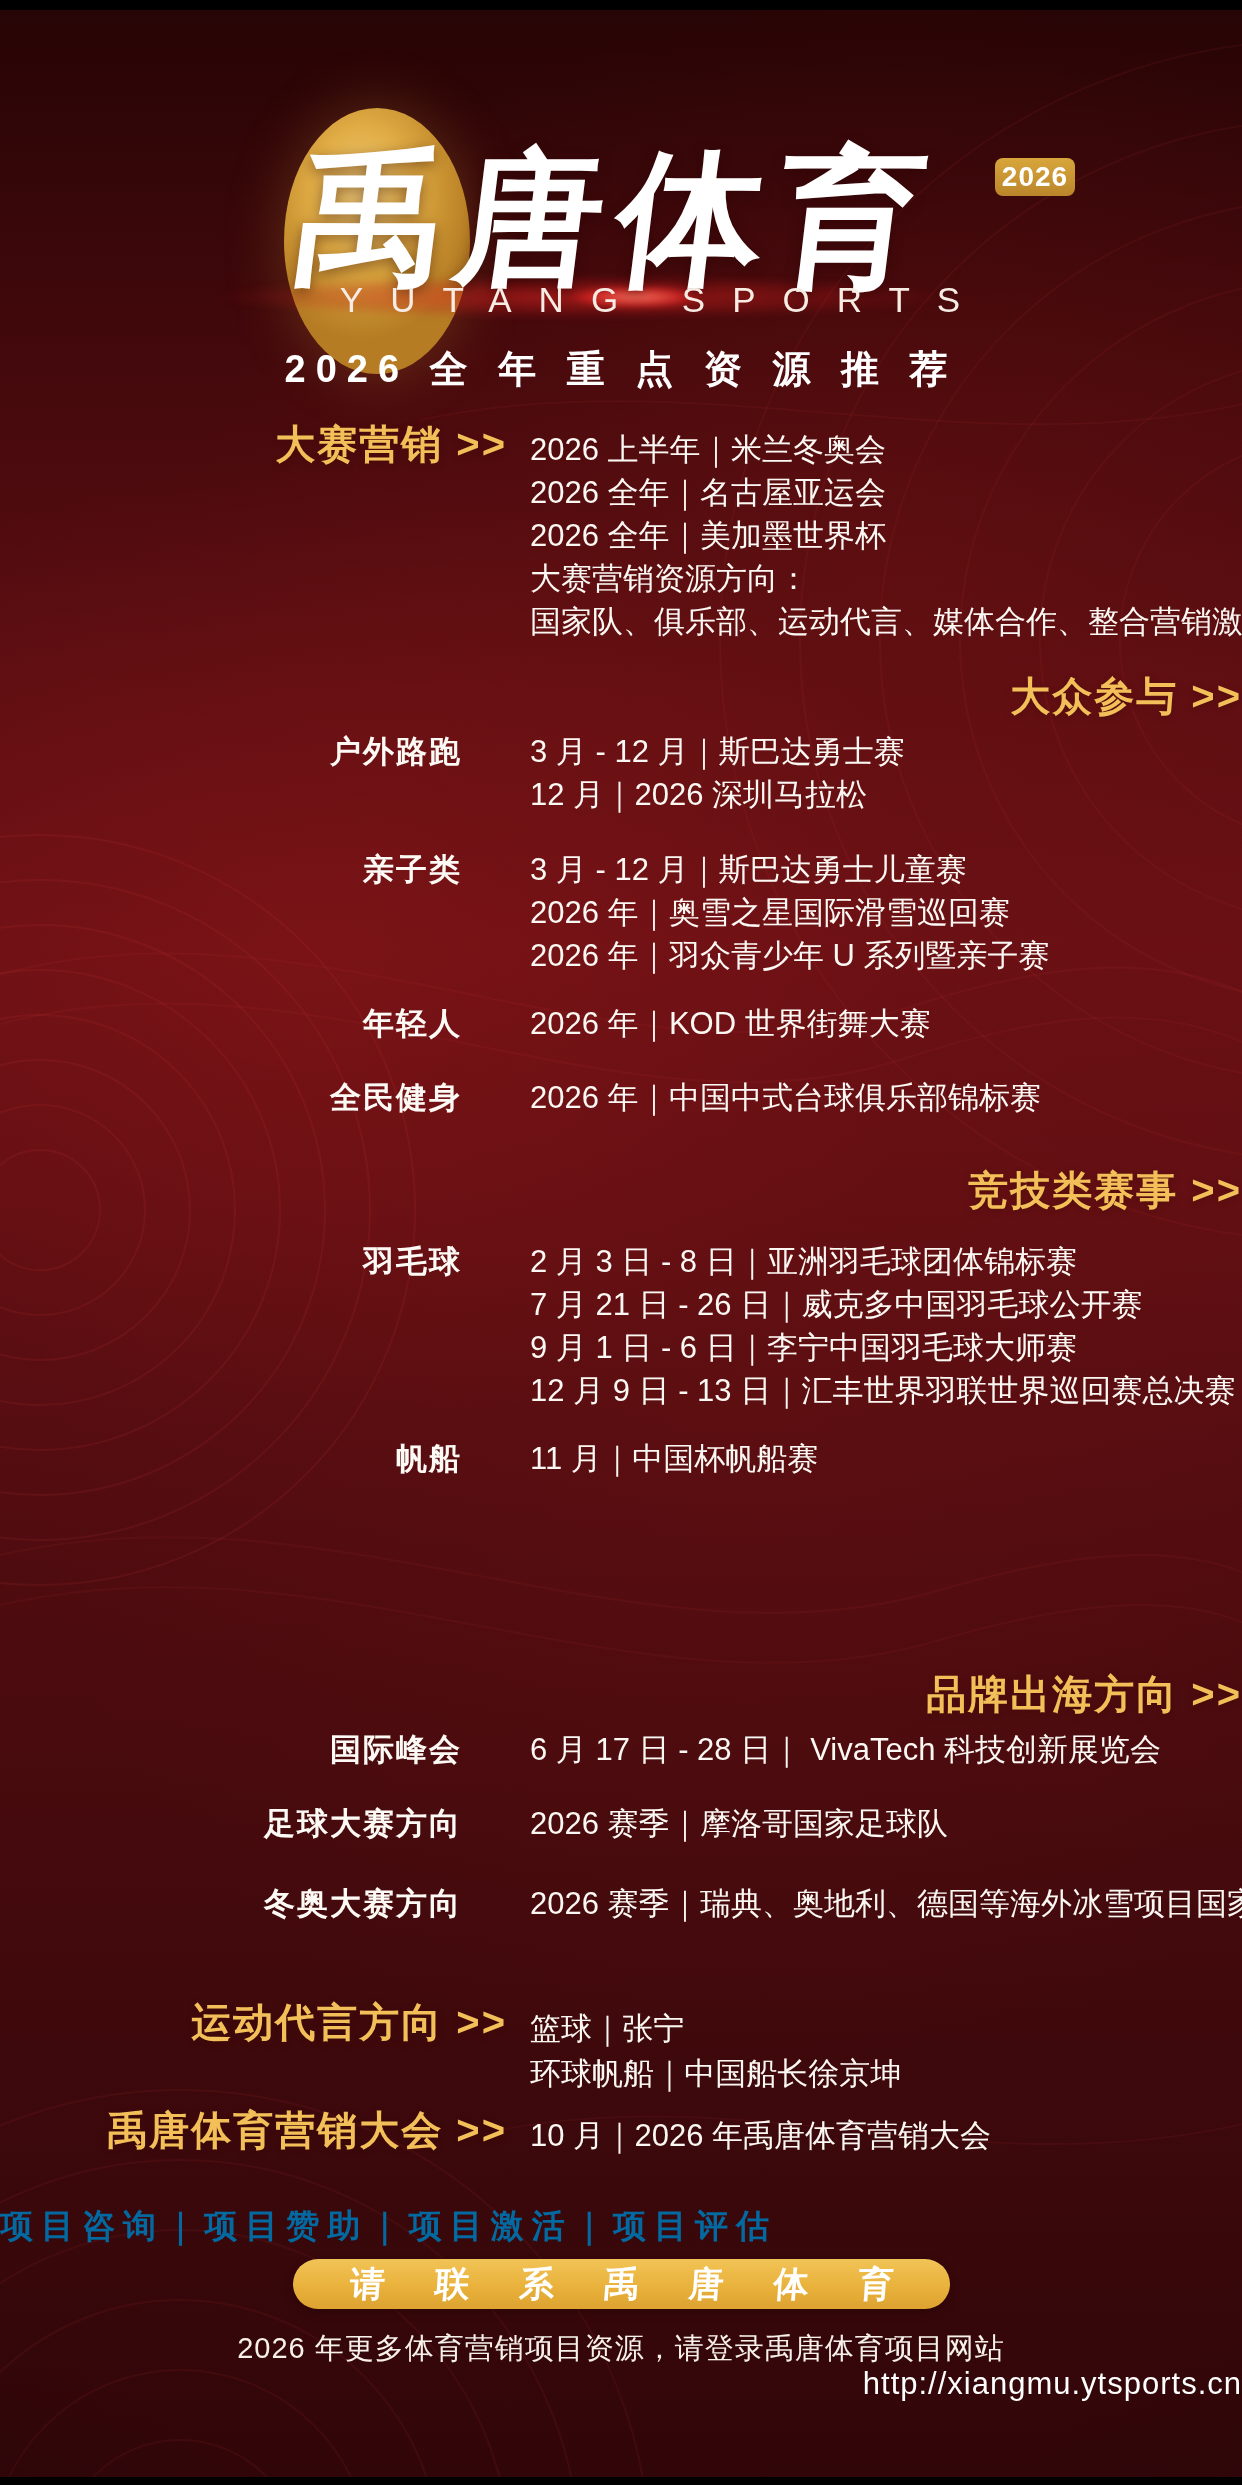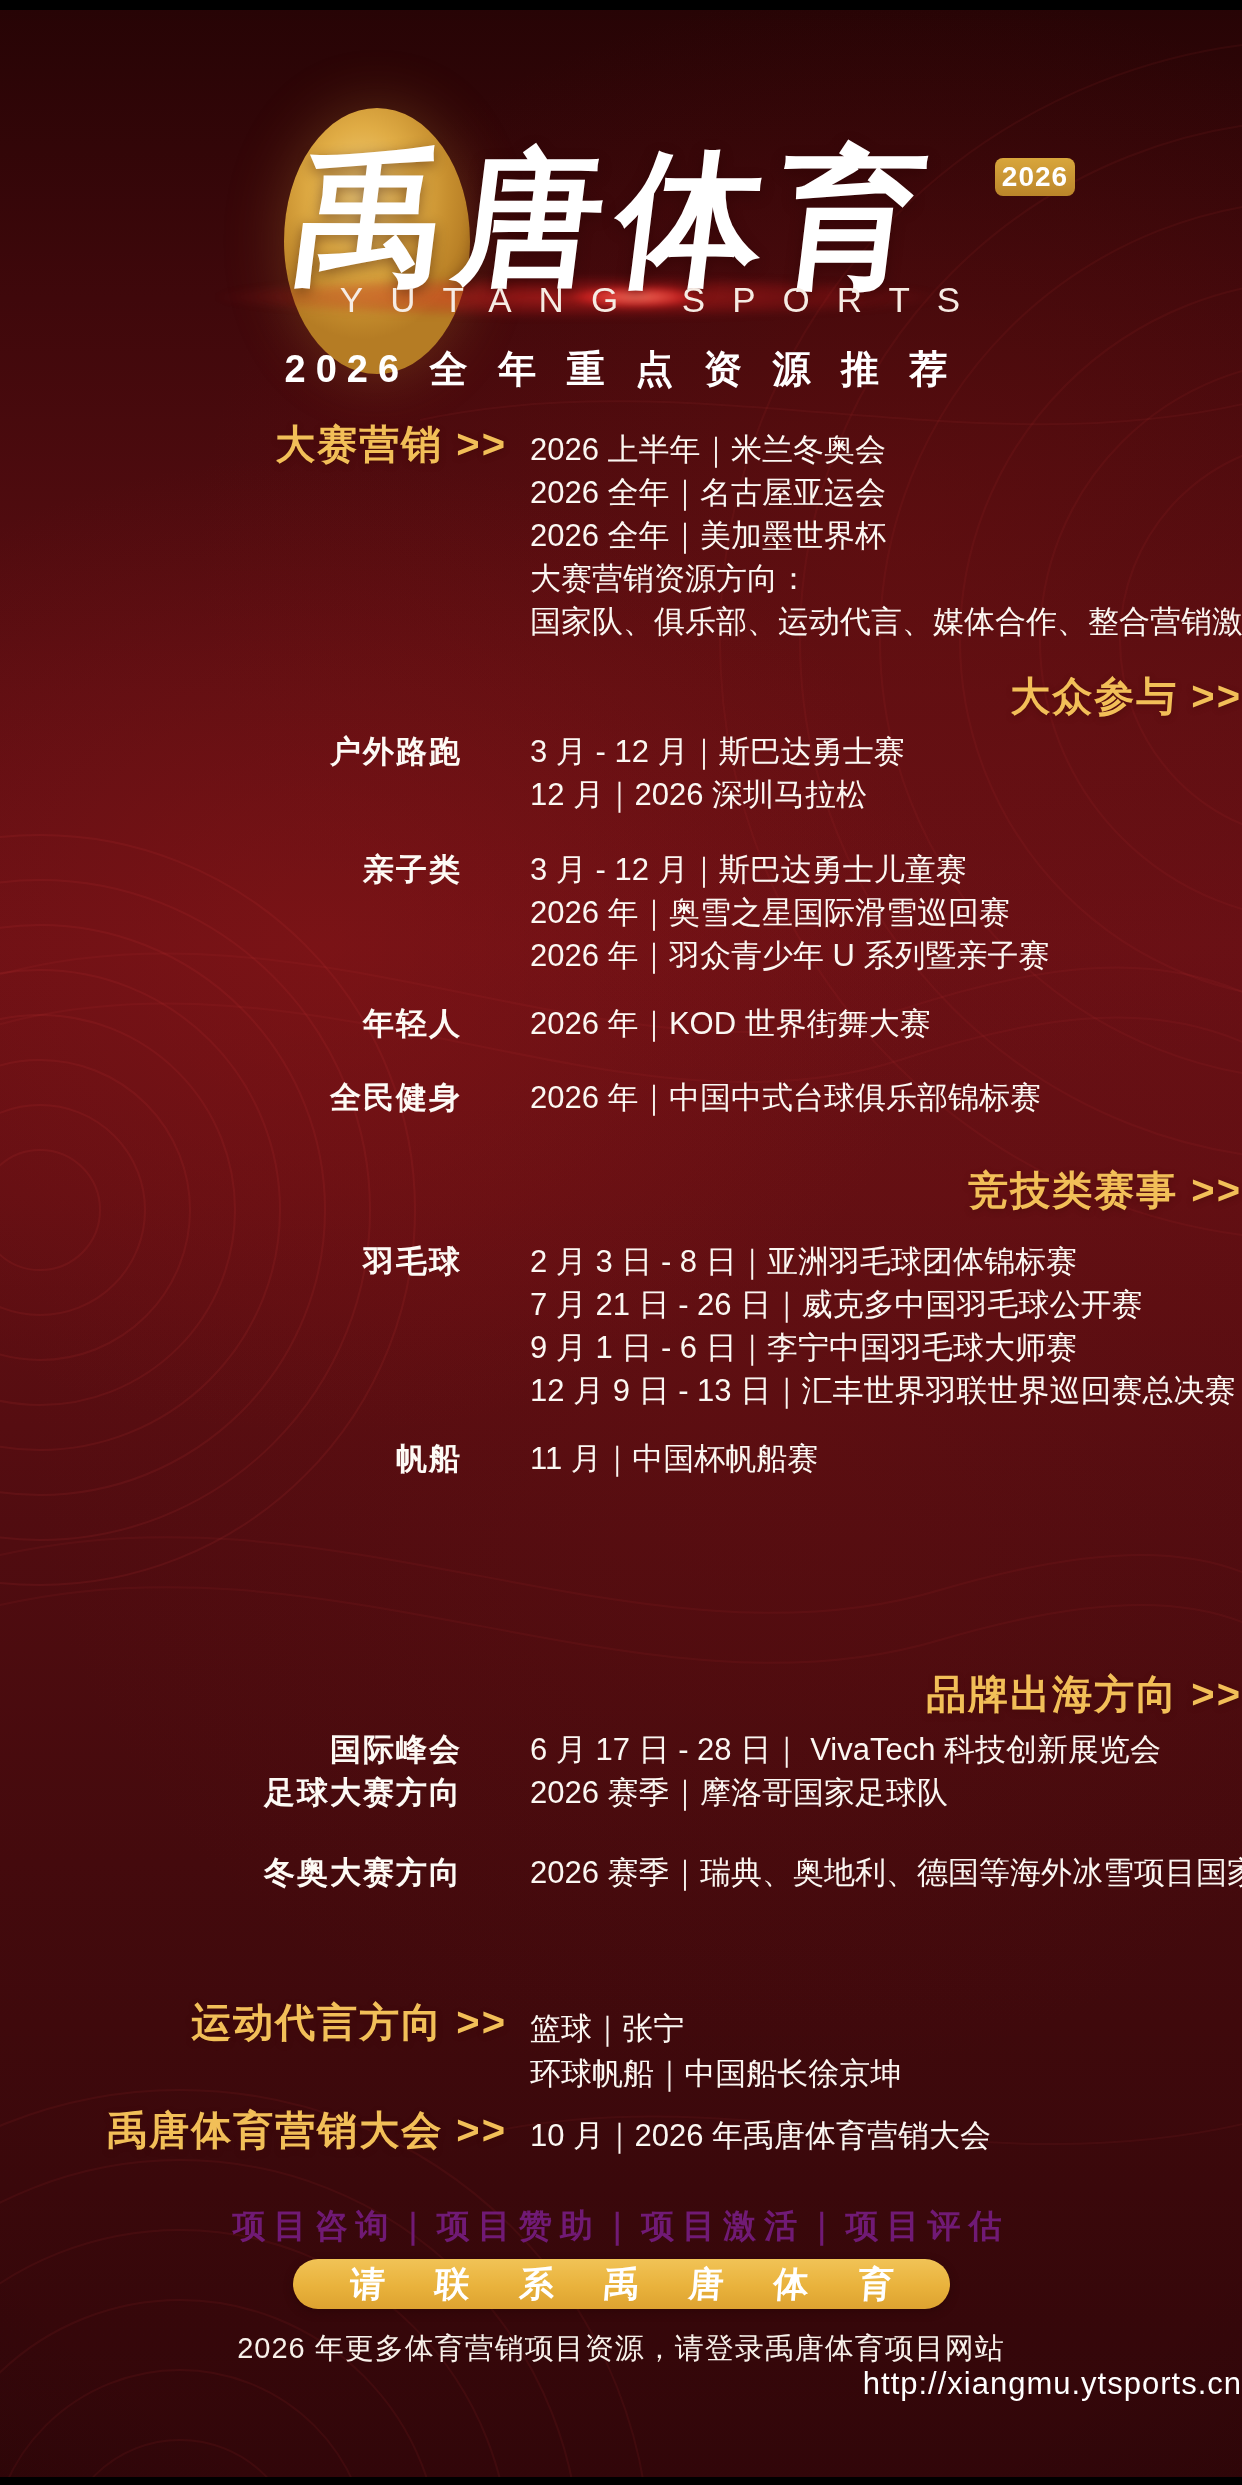--- a/index.html
+++ b/index.html
@@ -47,22 +47,22 @@
     color:#f2bf58;letter-spacing:2px;white-space:nowrap;text-shadow:0 2px 6px rgba(60,10,0,.4);}
   .sec-body{margin-left:23px;padding-top:8px;}
   .sec-head-block{margin-bottom:10px;}
   .group{display:flex;align-items:flex-start;}
   .group-label{flex:0 0 462px;text-align:right;font-size:31px;line-height:43px;font-weight:700;
     font-family:"Liberation Serif",serif;color:#fdfaf5;letter-spacing:2px;white-space:nowrap;}
   .group-lines{margin-left:68px;}
   .line{font-size:31px;line-height:43px;color:#fbf7f2;white-space:nowrap;}
 
   
-  .services{position:absolute;left:0;top:2204px;width:1242px;text-align:center;
-    font-size:33px;font-weight:800;letter-spacing:8px;color:#701a75;white-space:nowrap;}
+  .services{position:absolute;left:0;top:2204px;width:1242px;
+    font-size:33px;font-weight:800;letter-spacing:8px;color:#0369a1;white-space:nowrap;}
   .pill{position:absolute;left:293px;top:2259px;width:657px;height:50px;border-radius:26px;
     background:linear-gradient(180deg,#f1c356 0%,#e9b23c 55%,#dda230 100%);
     display:flex;align-items:center;justify-content:center;cursor:pointer;
     box-shadow:0 3px 10px rgba(30,0,0,.35);}
   .pill span{font-size:35px;font-weight:800;color:#fff;letter-spacing:20px;text-indent:20px;
     transform:skewX(-4deg);white-space:nowrap;}
   .note1{position:absolute;left:0;top:2329px;width:1242px;text-align:center;
     font-size:29px;color:#f7f1ea;letter-spacing:1px;white-space:nowrap;}
   .note2{position:absolute;left:0;top:2366px;width:1242px;text-align:right;
     font-size:31px;color:#fff;letter-spacing:1px;white-space:nowrap;cursor:pointer;}
@@ -184,21 +184,21 @@
 </div>
 
 <div class="section" style="top:1670px">
   <div class="sec-head sec-head-block">品牌出海方向 &gt;&gt;</div>
   <div class="group" style="margin-top:7px">
     <div class="group-label">国际峰会</div>
     <div class="group-lines">
       <div class="line">6 月 17 日 - 28 日｜ VivaTech 科技创新展览会</div>
     </div>
   </div>
-  <div class="group" style="">
+  <div class="group" style="margin-top:31px">
     <div class="group-label">足球大赛方向</div>
     <div class="group-lines">
       <div class="line">2026 赛季｜摩洛哥国家足球队</div>
     </div>
   </div>
   <div class="group" style="margin-top:37px">
     <div class="group-label">冬奥大赛方向</div>
     <div class="group-lines">
       <div class="line">2026 赛季｜瑞典、奥地利、德国等海外冰雪项目国家队</div>
     </div>

